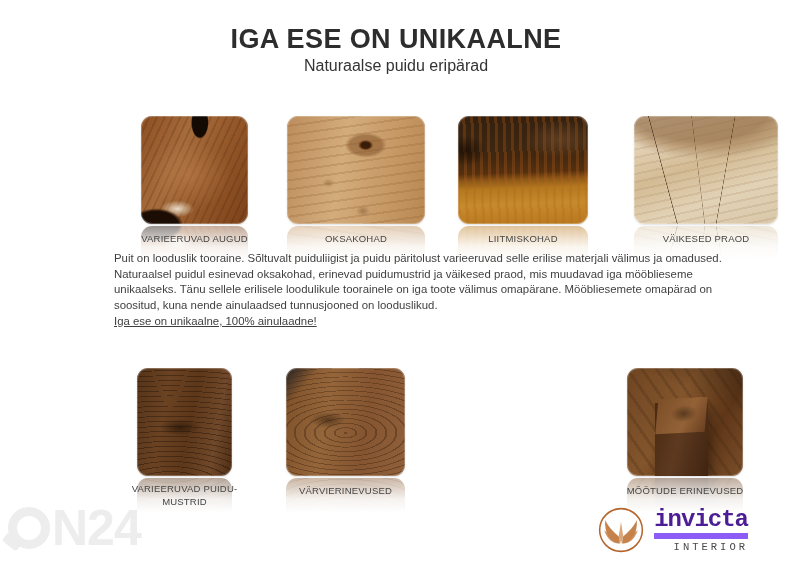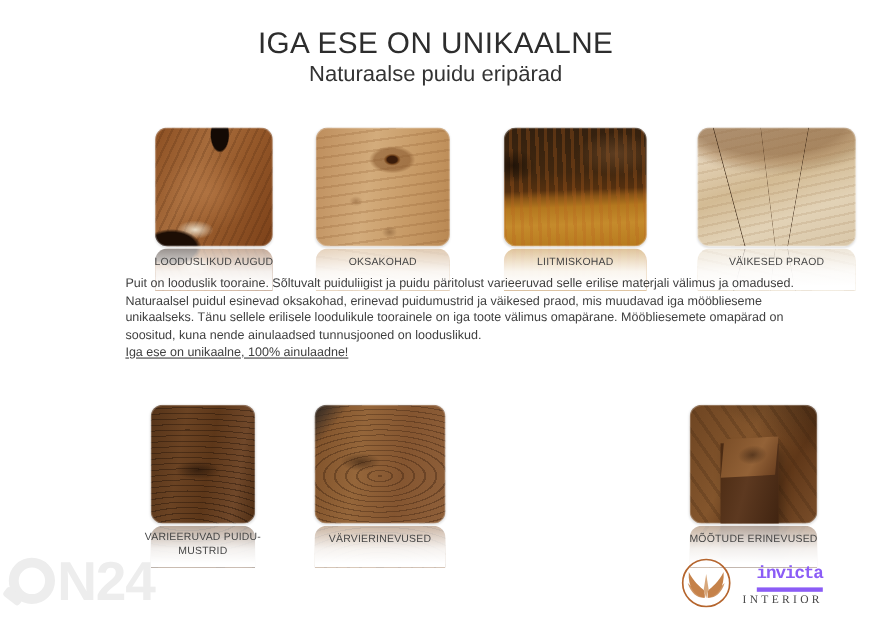--- a/index.html
+++ b/index.html
@@ -1,28 +1,28 @@
 <!DOCTYPE html>
 <html><head>
 <meta charset="utf-8">
 <style>
   html,body{margin:0;padding:0;background:#fff;}
   #page{position:relative;width:792px;height:566px;background:#ffffff;overflow:hidden;
         font-family:"Liberation Sans",sans-serif;}
 
   
   .title{position:absolute;top:24px;left:0;width:100%;text-align:center;
-         font-size:27px;font-weight:normal;letter-spacing:.4px;color:#2d2d2d;}
+         font-size:27px;font-weight:bold;letter-spacing:.4px;color:#2d2d2d;}
   .subtitle{position:absolute;top:57px;left:0;width:100%;text-align:center;
-            font-size:20px;color:#333;}
+            font-size:16px;color:#333;}
 
   
   .fig{position:absolute;}
   #f1{left:101px;top:100px;width:107px}
-  #f2{left:247px;top:100px;width:122px}
+  #f2{left:247px;top:100px;width:138px}
   #f3{left:418px;top:100px;width:130px}
   #f4{left:594px;top:100px;width:144px}
   #f5{left:97px;top:352px;width:95px}
   #f6{left:246px;top:352px;width:119px}
   #f7{left:422px;top:352px;width:138px}
   #f8{left:587px;top:352px;width:116px}
 
   .tile{width:100%;height:108px;border-radius:11px;position:relative;overflow:hidden;
         box-shadow:inset 0 0 0 1px rgba(255,255,255,.25), 0 1px 2px rgba(0,0,0,.12);}
   .reflect{position:relative;height:38px;margin-top:2px;overflow:hidden;}
@@ -108,41 +108,41 @@
   .mag{width:24px;height:24px;border:9px solid #ededed;border-radius:50%;position:relative;
        margin-right:2px;}
   .mag::after{content:'';position:absolute;width:18px;height:10px;background:#ededed;
        left:-14px;bottom:-7px;transform:rotate(38deg);border-radius:3px;}
   .on24-text{font-size:50px;font-weight:bold;line-height:44px;letter-spacing:-1px;}
 
   
   .brand{position:absolute;right:44px;top:507px;display:flex;align-items:center;}
   .emblem{width:46px;height:46px;margin-right:10px;}
   .brand-text{display:flex;flex-direction:column;align-items:flex-end;}
-  .brand-name{font-family:"Liberation Mono",monospace;font-weight:bold;font-size:16px;
-       line-height:24px;letter-spacing:-1px;color:#8b5cf6;
-       border-bottom:4px solid #8b5cf6;padding-bottom:1px;}
-  .brand-division{font-family:Liberation Serif, serif;font-size:10.5px;letter-spacing:3px;
+  .brand-name{font-family:"Liberation Mono",monospace;font-weight:bold;font-size:24px;
+       line-height:24px;letter-spacing:-1px;color:#4c1d95;
+       border-bottom:6px solid #8b5cf6;padding-bottom:1px;}
+  .brand-division{font-family:Liberation Mono, monospace;font-size:10.5px;letter-spacing:3px;
        color:#4a4a4a;margin-top:2px;}
 </style>
 </head>
 <body>
 
 <div id="page">
 
   <div class="title">IGA ESE ON UNIKAALNE</div>
   <div class="subtitle">Naturaalse puidu eripärad</div>
 
   <figure class="fig" id="f1">
     <div class="tile wood1"></div>
     <div class="reflect">
       <div class="rimg wood1"></div>
         <div class="fade"></div>
     </div>
-    <figcaption class="cap">LOODUSLIKUD AUGUD</figcaption>
+    <figcaption class="cap">VARIEERUVAD AUGUD</figcaption>
   </figure>
 
   <figure class="fig" id="f2">
     <div class="tile wood2"></div>
     <div class="reflect">
       <div class="rimg wood2"></div>
         <div class="fade"></div>
     </div>
     <figcaption class="cap">OKSAKOHAD</figcaption>
   </figure>

